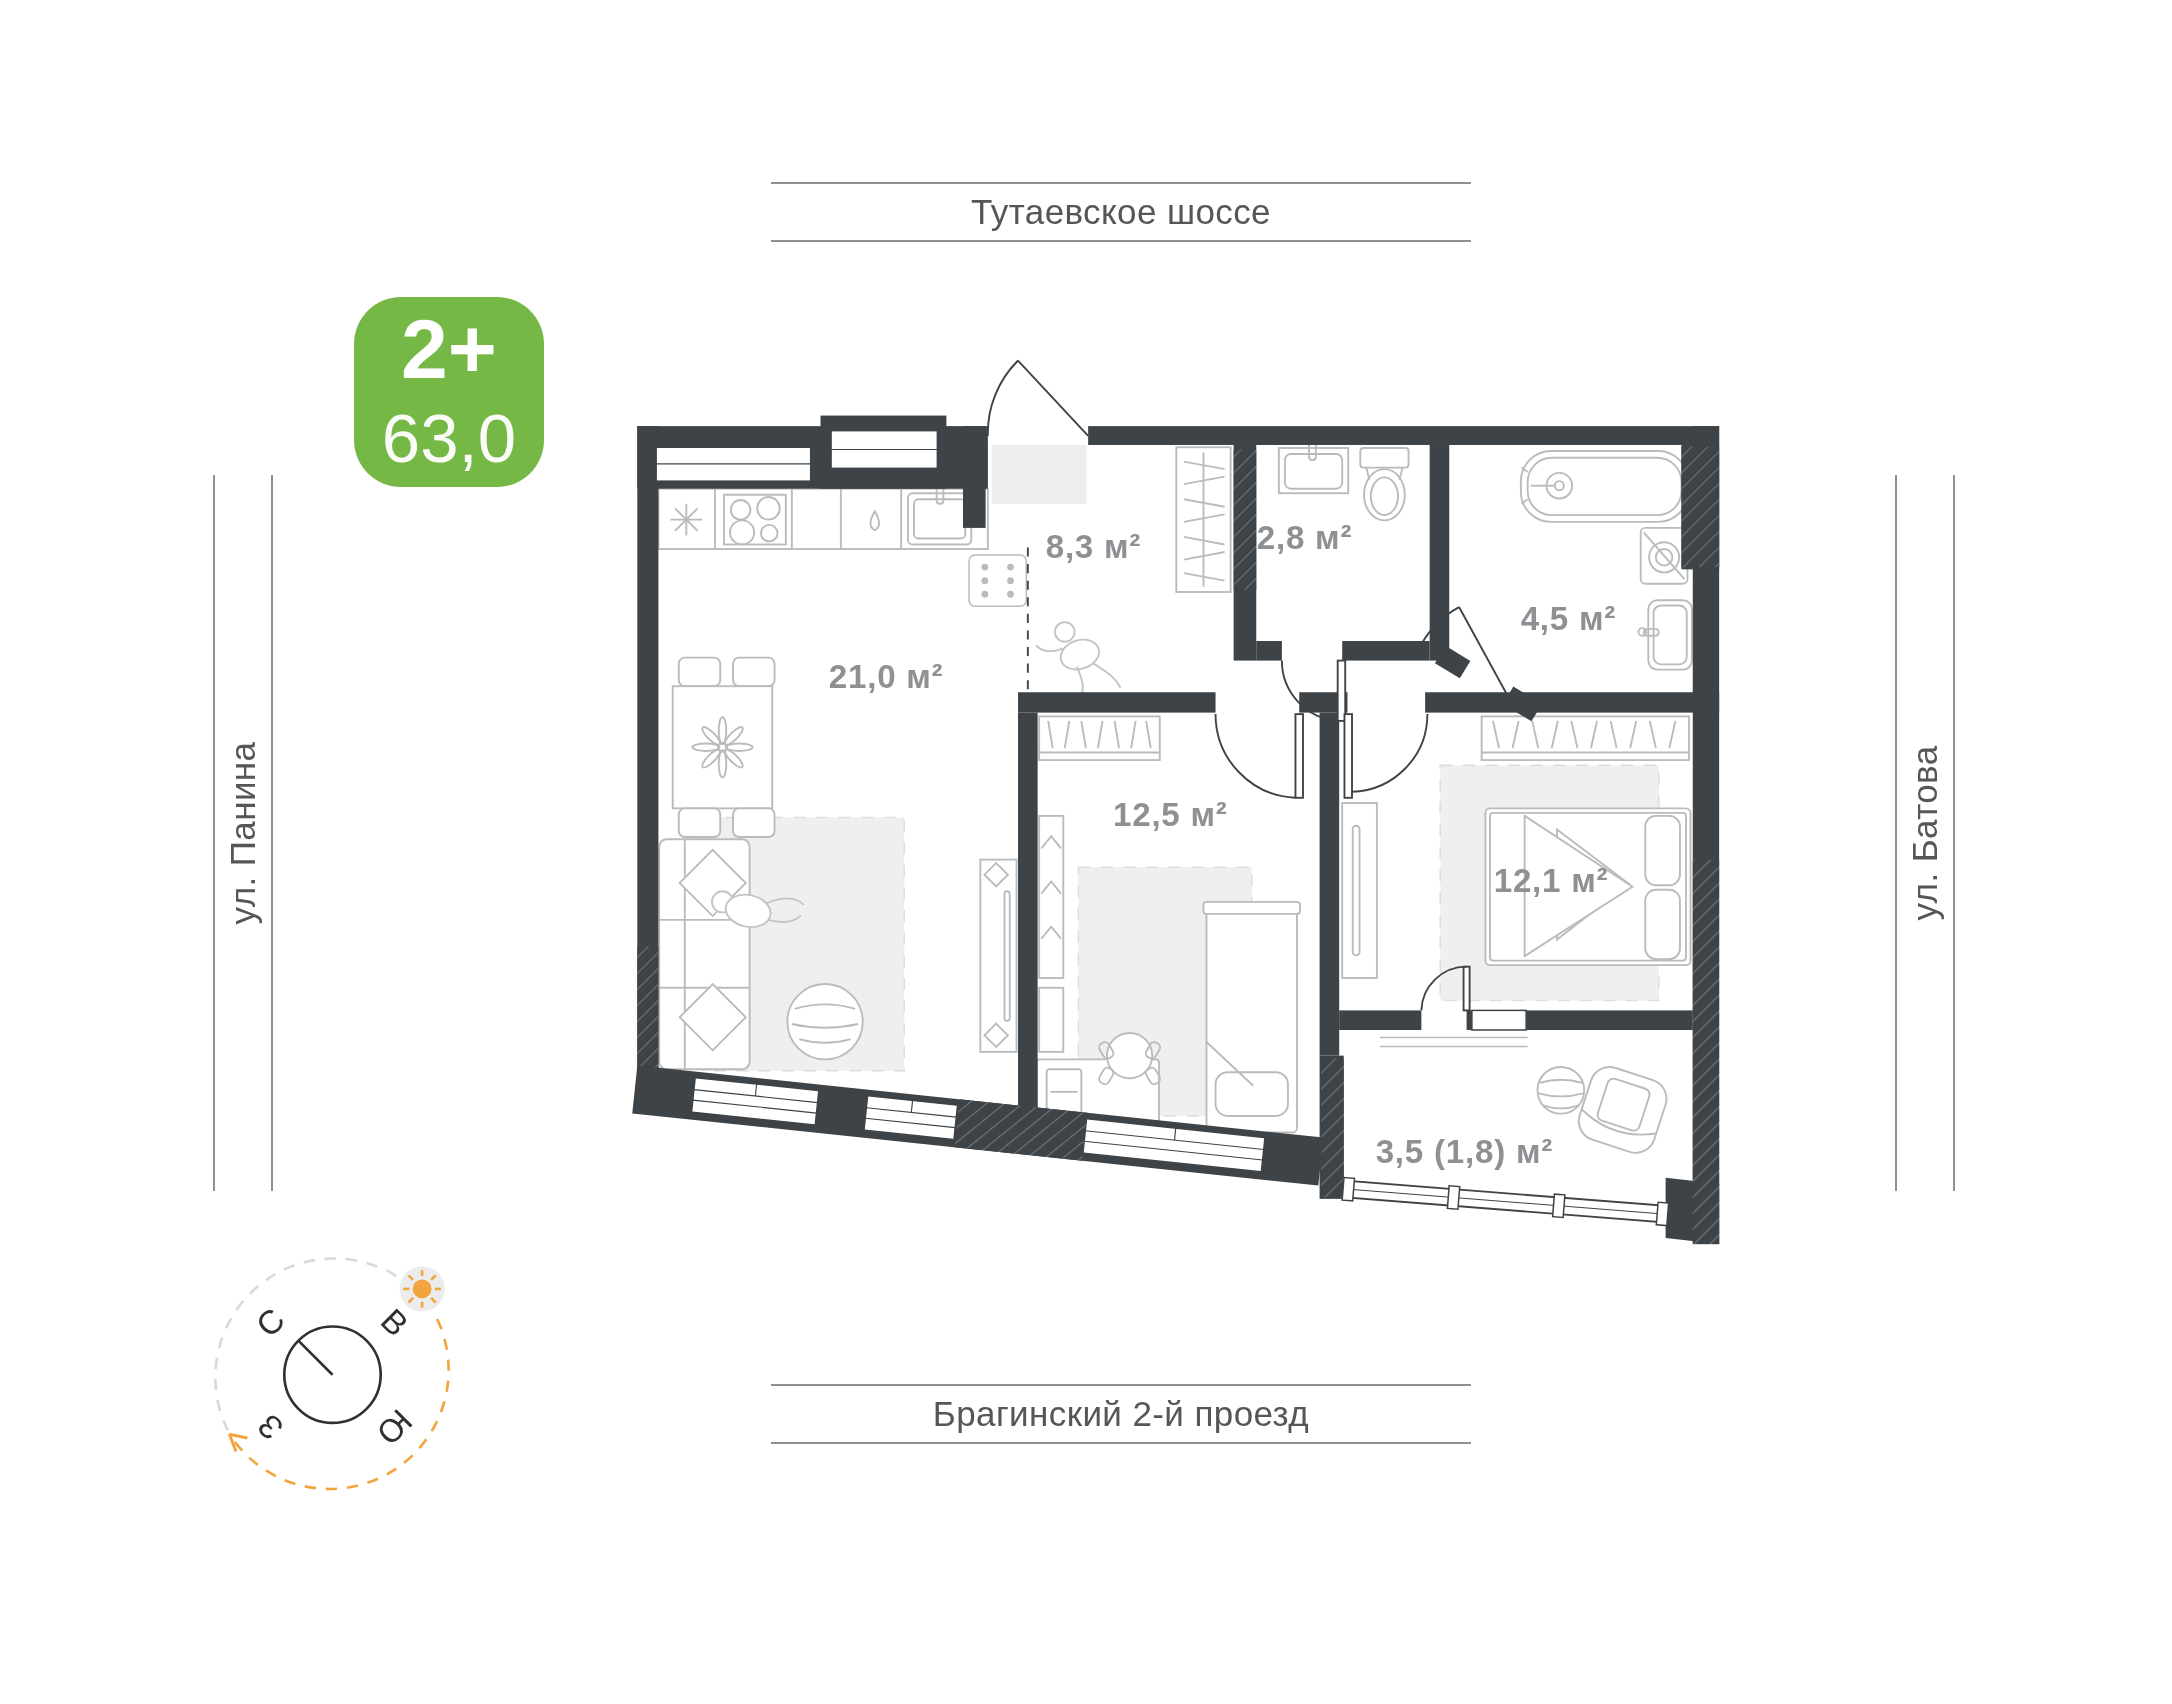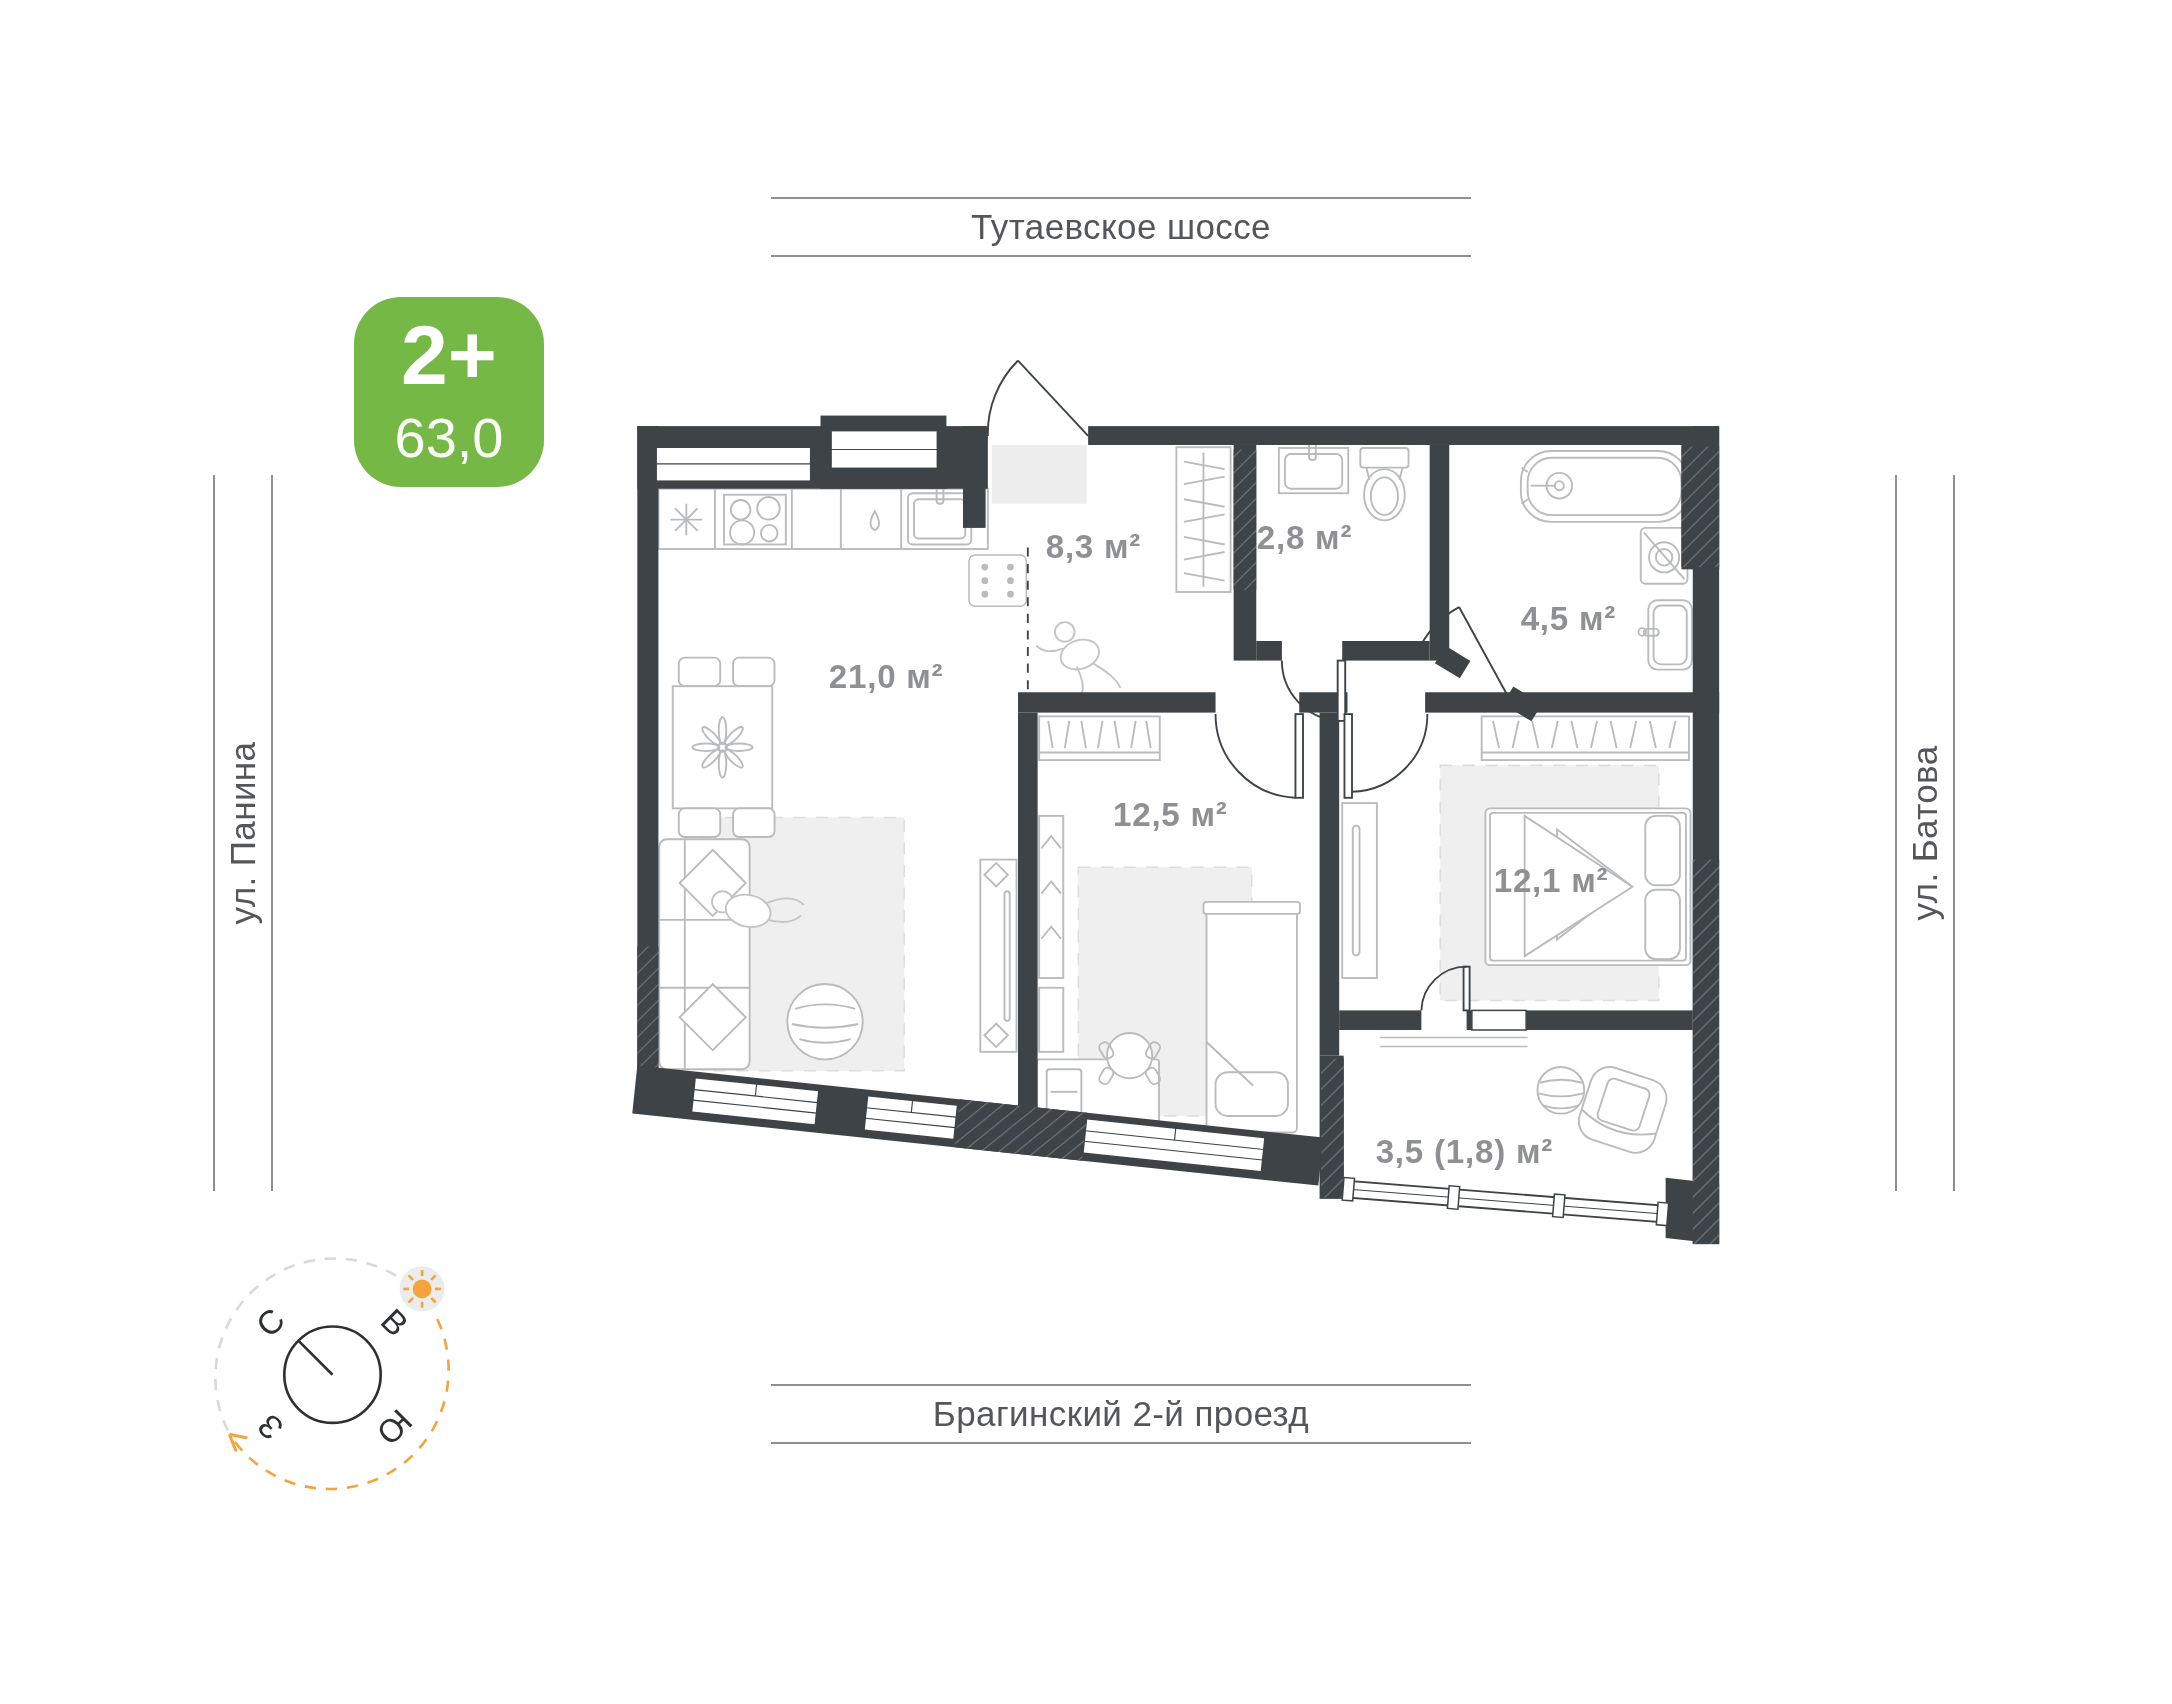--- a/index.html
+++ b/index.html
@@ -13,31 +13,31 @@
   .street-h span{font-size:35px;font-weight:500;color:#54565a;letter-spacing:0.4px;}
   .street-v{position:absolute;top:475px;height:716px;width:56px;
     border-left:2.3px solid #8d8f92;border-right:2.3px solid #8d8f92;}
   .street-v span{position:absolute;left:50%;top:50%;transform:translate(-50%,-50%) rotate(-90deg);
     white-space:nowrap;font-size:35px;font-weight:500;color:#54565a;letter-spacing:0.4px;}
 
   
   .badge{position:absolute;left:354px;top:297px;width:190px;height:190px;border-radius:47px;
     background:#76b845;color:#fff;display:flex;flex-direction:column;align-items:center;justify-content:center;}
   .badge .rooms{font-size:84px;font-weight:700;line-height:1.0;margin-top:-4.5px;}
-  .badge .area{font-size:56px;font-weight:300;line-height:1.0;margin-top:13px;color:rgba(255,255,255,.96);}
+  .badge .area{font-size:69px;font-weight:300;line-height:1.0;margin-top:13px;color:rgba(255,255,255,.96);}
 
   svg text.roomlbl{font-family:"Liberation Sans",sans-serif;font-size:44px;font-weight:700;fill:#8f9093;letter-spacing:1px;}
   svg text.cletter{font-family:"Liberation Sans",sans-serif;font-size:44px;font-weight:400;fill:#2e3134;}
 </style>
 </head>
 <body>
 
 <div id="stage">
 
-  <div class="street-h" style="top:197px;">
+  <div class="street-h" style="top:182px;">
     <span>Тутаевское шоссе</span>
   </div>
   <div class="street-h" style="top:1384px;">
     <span>Брагинский 2-й проезд</span>
   </div>
   <div class="street-v" style="left:213px;">
     <span>ул. Панина</span>
   </div>
   <div class="street-v" style="left:1895px;">
     <span>ул. Батова</span>

